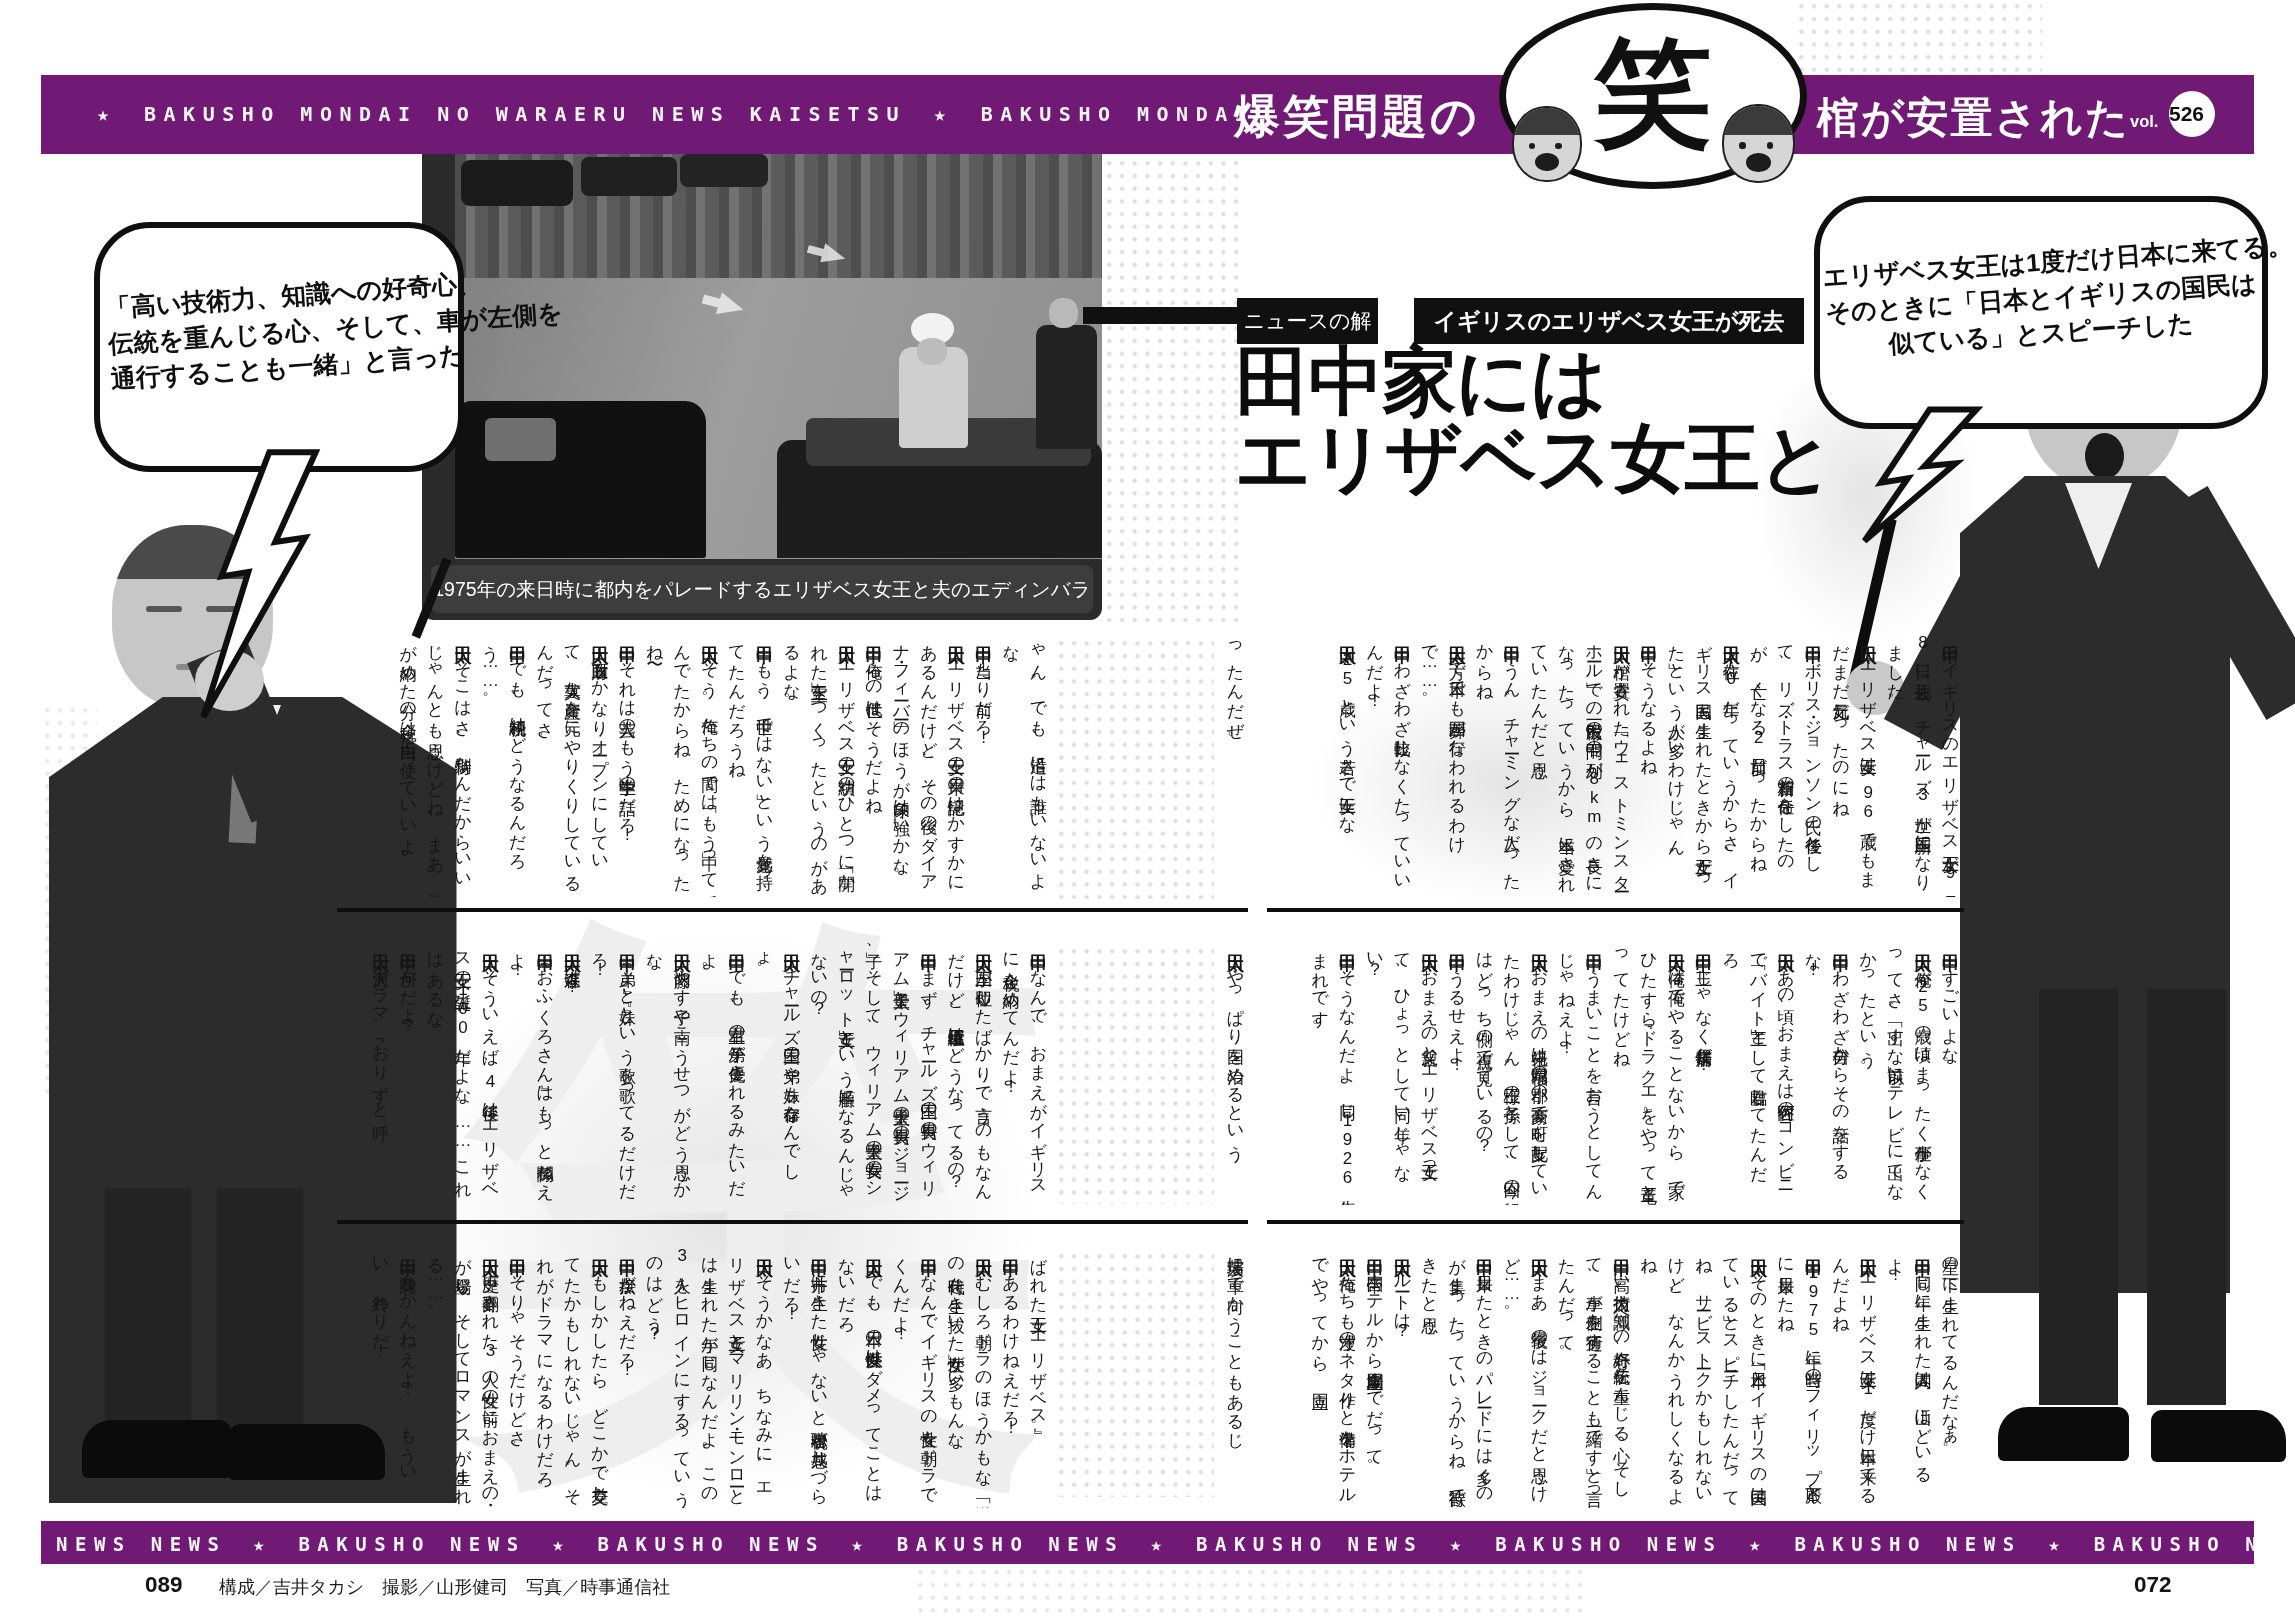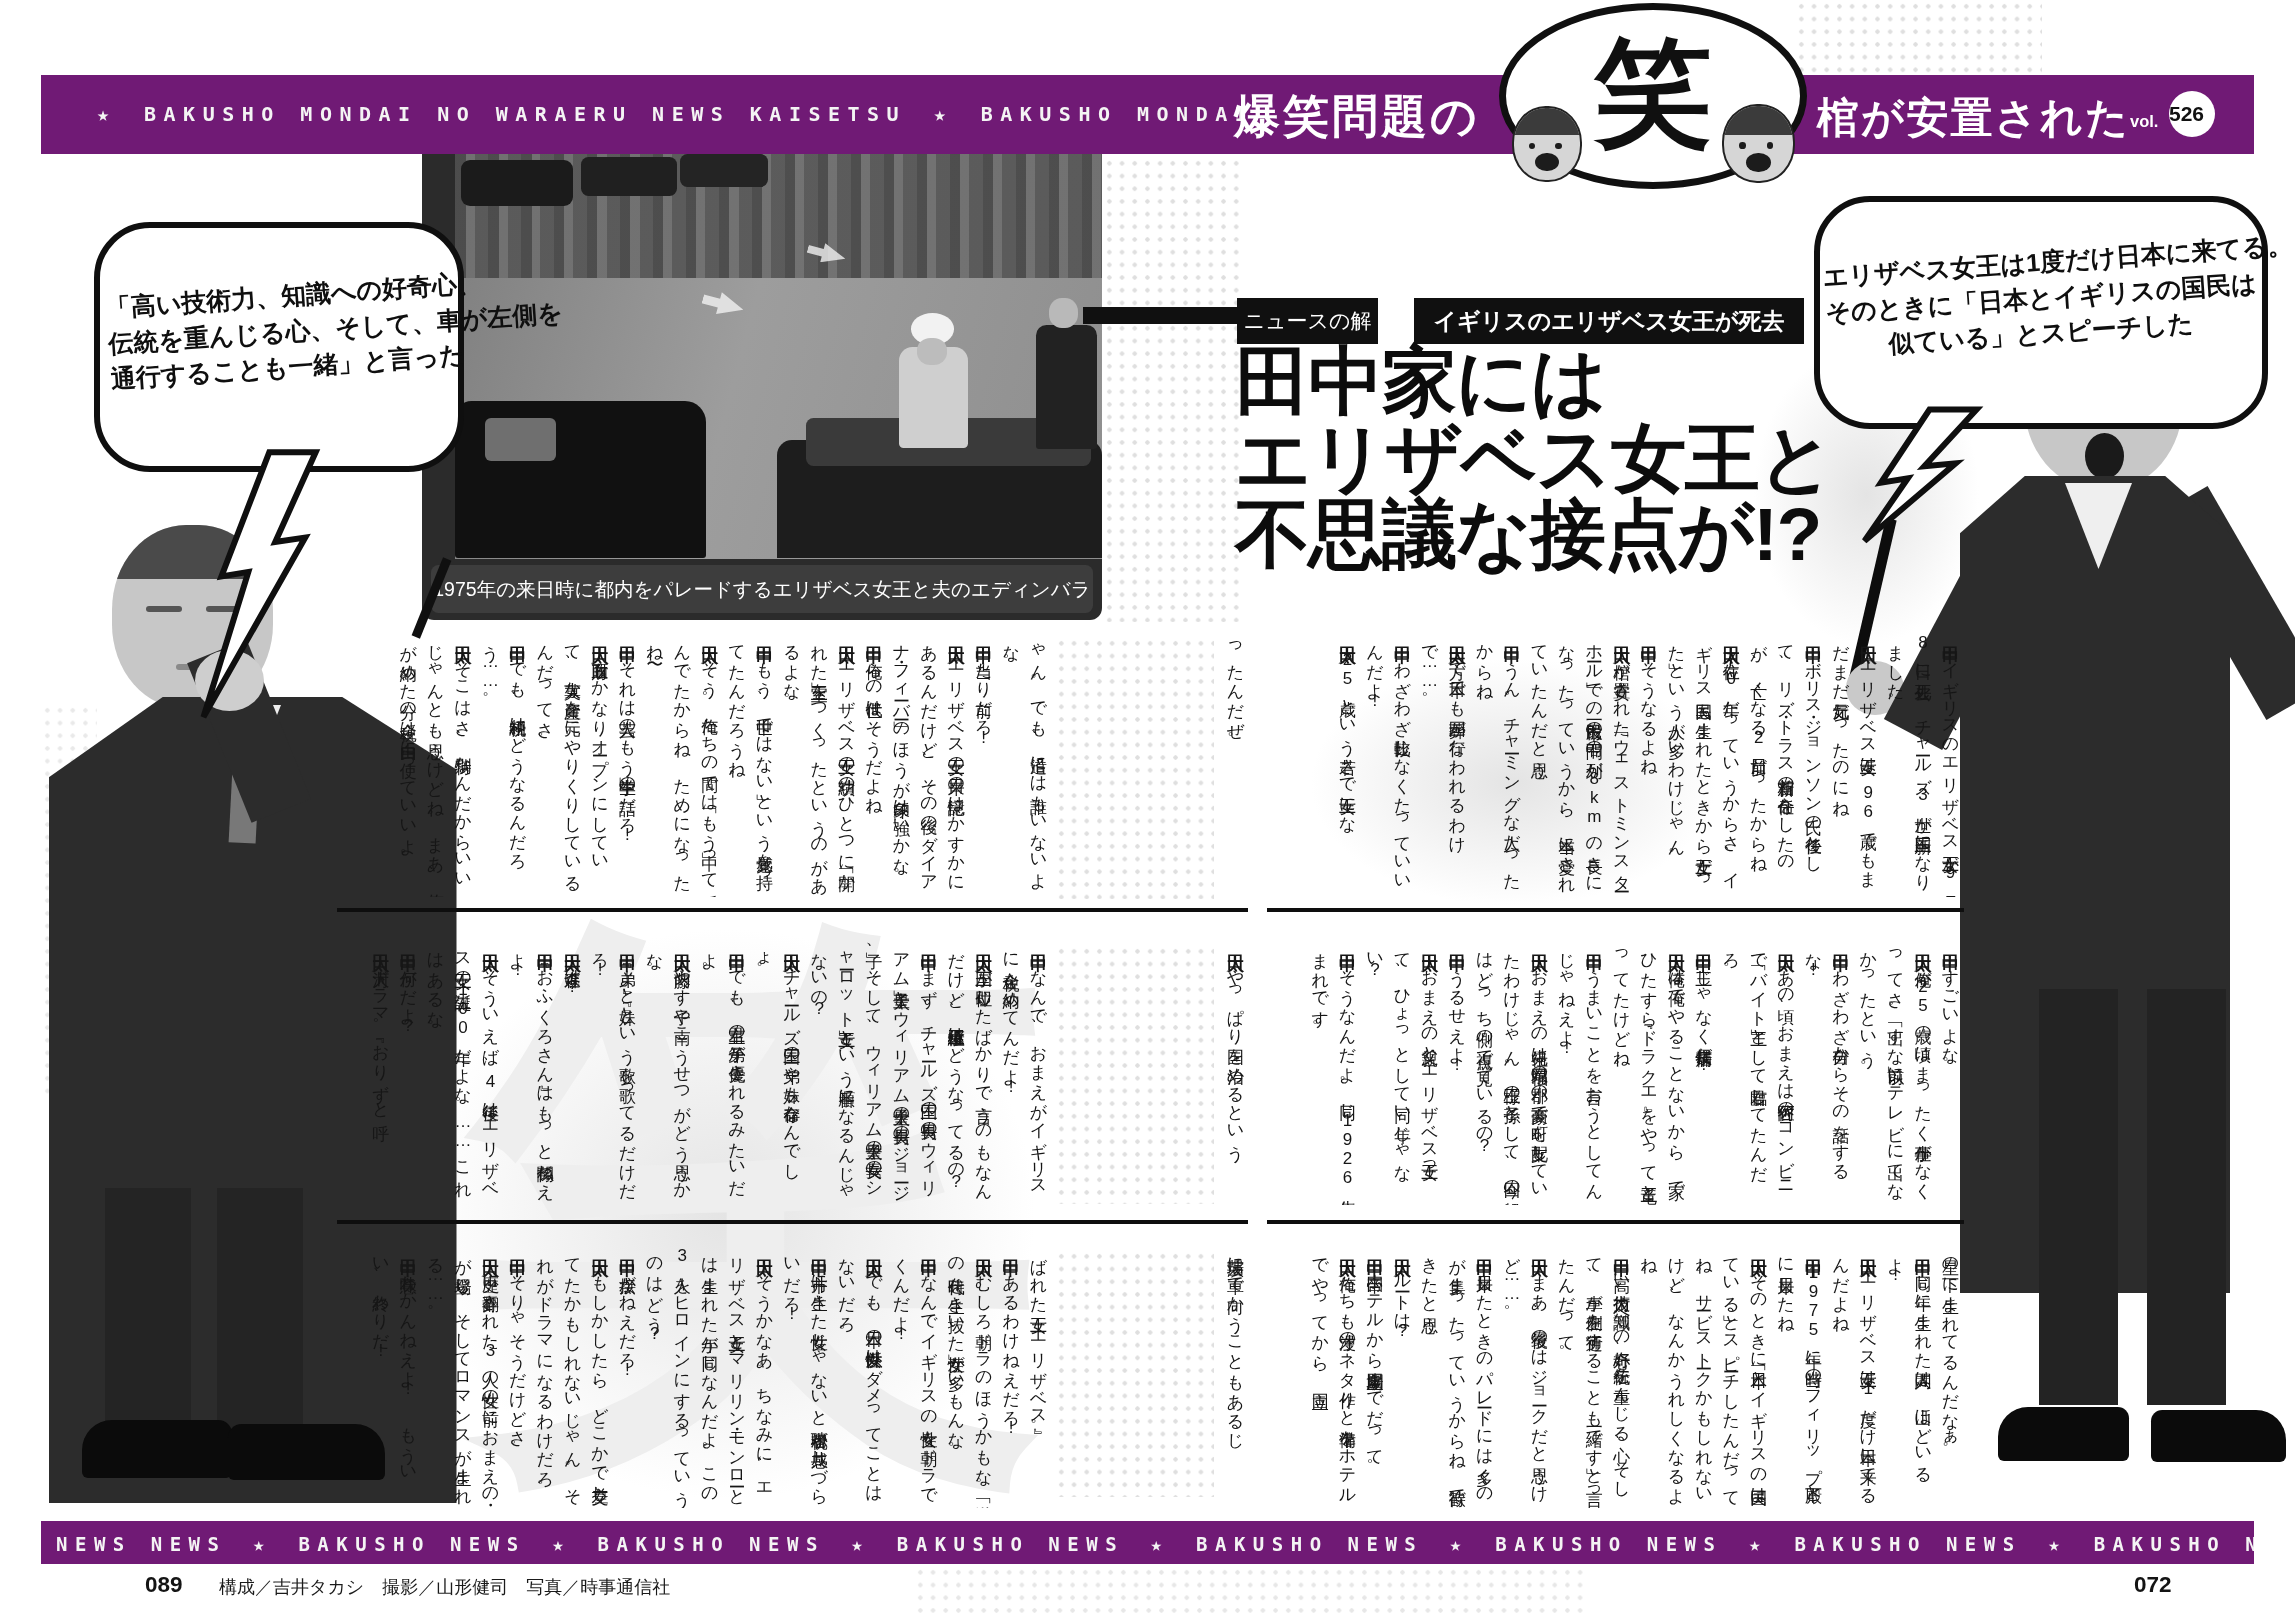--- a/index.html
+++ b/index.html
@@ -158,21 +158,20 @@
   <div class="abs" style="left:1083px;top:307px;width:159px;height:16.5px;background:#101010;z-index:7;"></div>
   <div class="abs tagbox" style="left:1237px;top:298px;width:141px;height:46px;">
     <span style="font-size:21px;line-height:46px;">ニュースの解説</span>
   </div>
   <div class="abs tagbox" style="left:1414px;top:298px;width:390px;height:46px;">
     <span style="font-size:23px;font-weight:700;line-height:46px;">イギリスのエリザベス女王が死去</span>
   </div>
   <div class="abs" style="left:1235px;top:343px;z-index:9;">
     <div class="headline">田中家には</div>
     <div class="headline">エリザベス女王と</div>
-    <div class="headline">不思議な接点が!?</div>
   </div>
 
   <svg class="abs tail" style="left:187px;top:446px;" width="187" height="281" viewBox="0 0 250 375">
     <polygon points="110,8 172,8 118,128 158,122 22,362 82,168 46,174" fill="#ffffff" stroke="#0f0f0f" stroke-width="8"></polygon>
   </svg>
   <div class="abs bubble" style="left:94px;top:222px;width:358px;height:238px;">
     <div class="bubble-text abs" style="left:7.5px;top:51px;width:341px;transform:rotate(-4deg);">
       <span class="bubble-line">「高い技術力、知識への好奇心、</span>
       <span class="bubble-line">伝統を重んじる心、そして、車が左側を</span>
       <span class="bubble-line">通行することも一緒」と言った</span>

